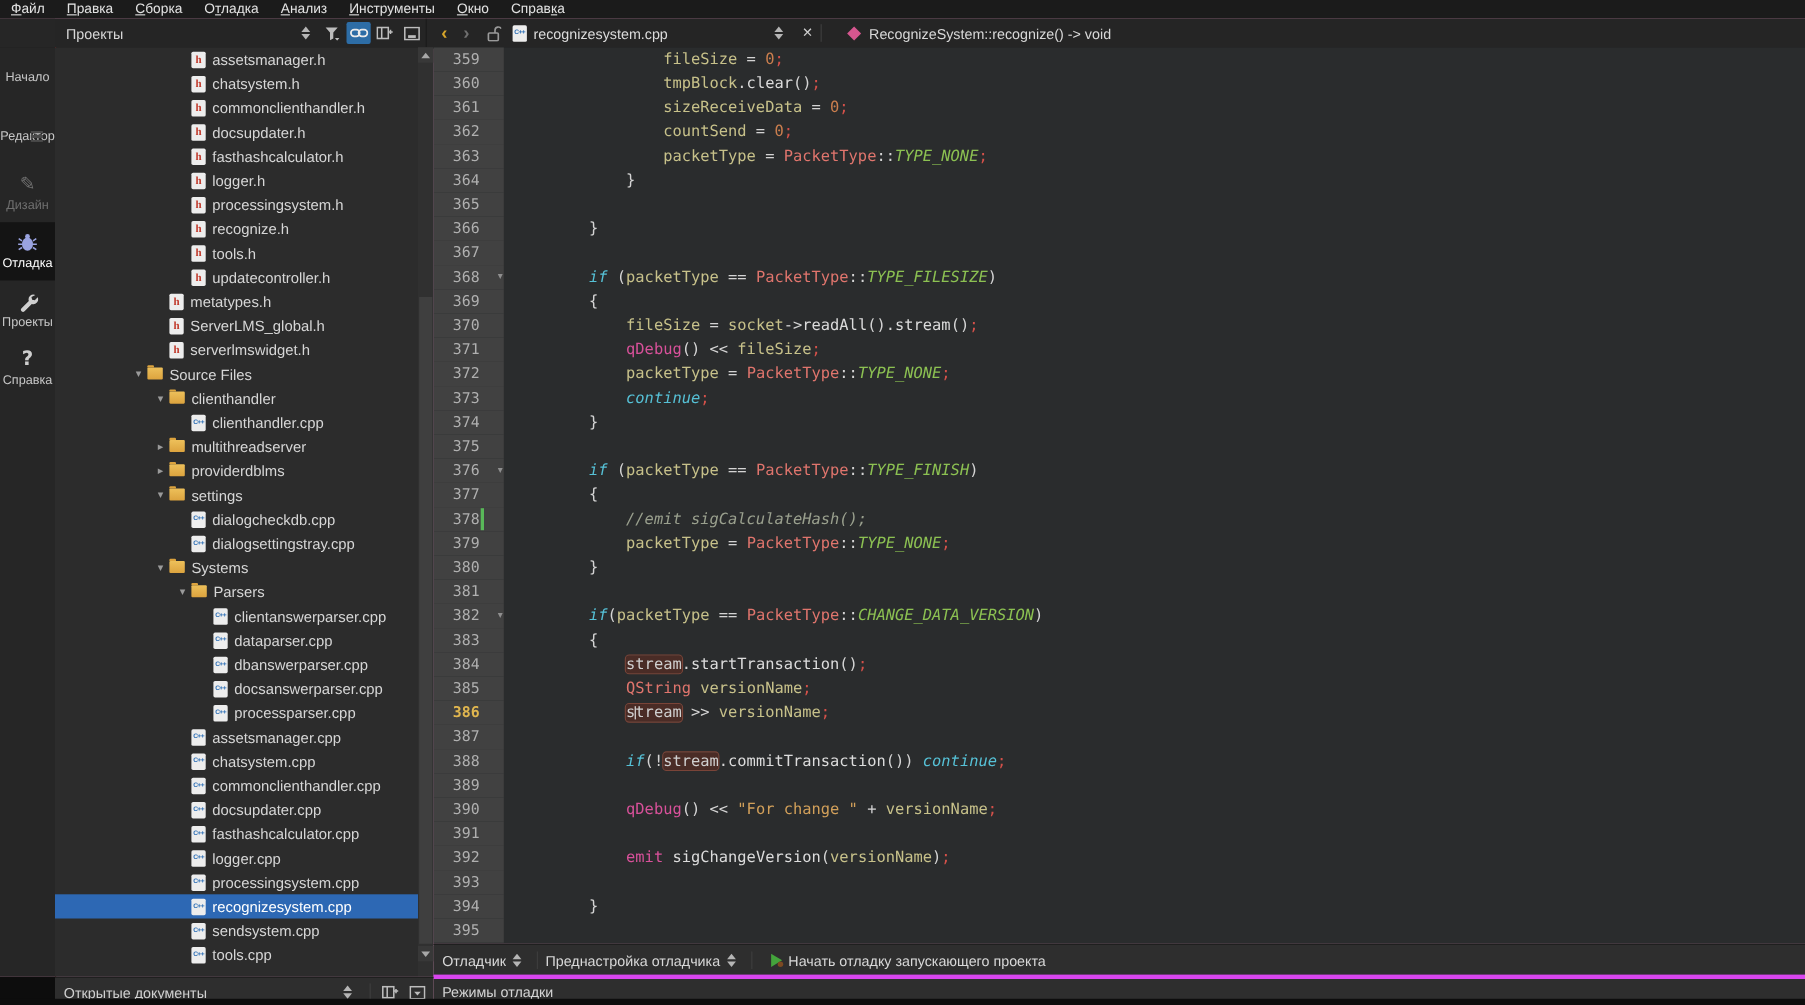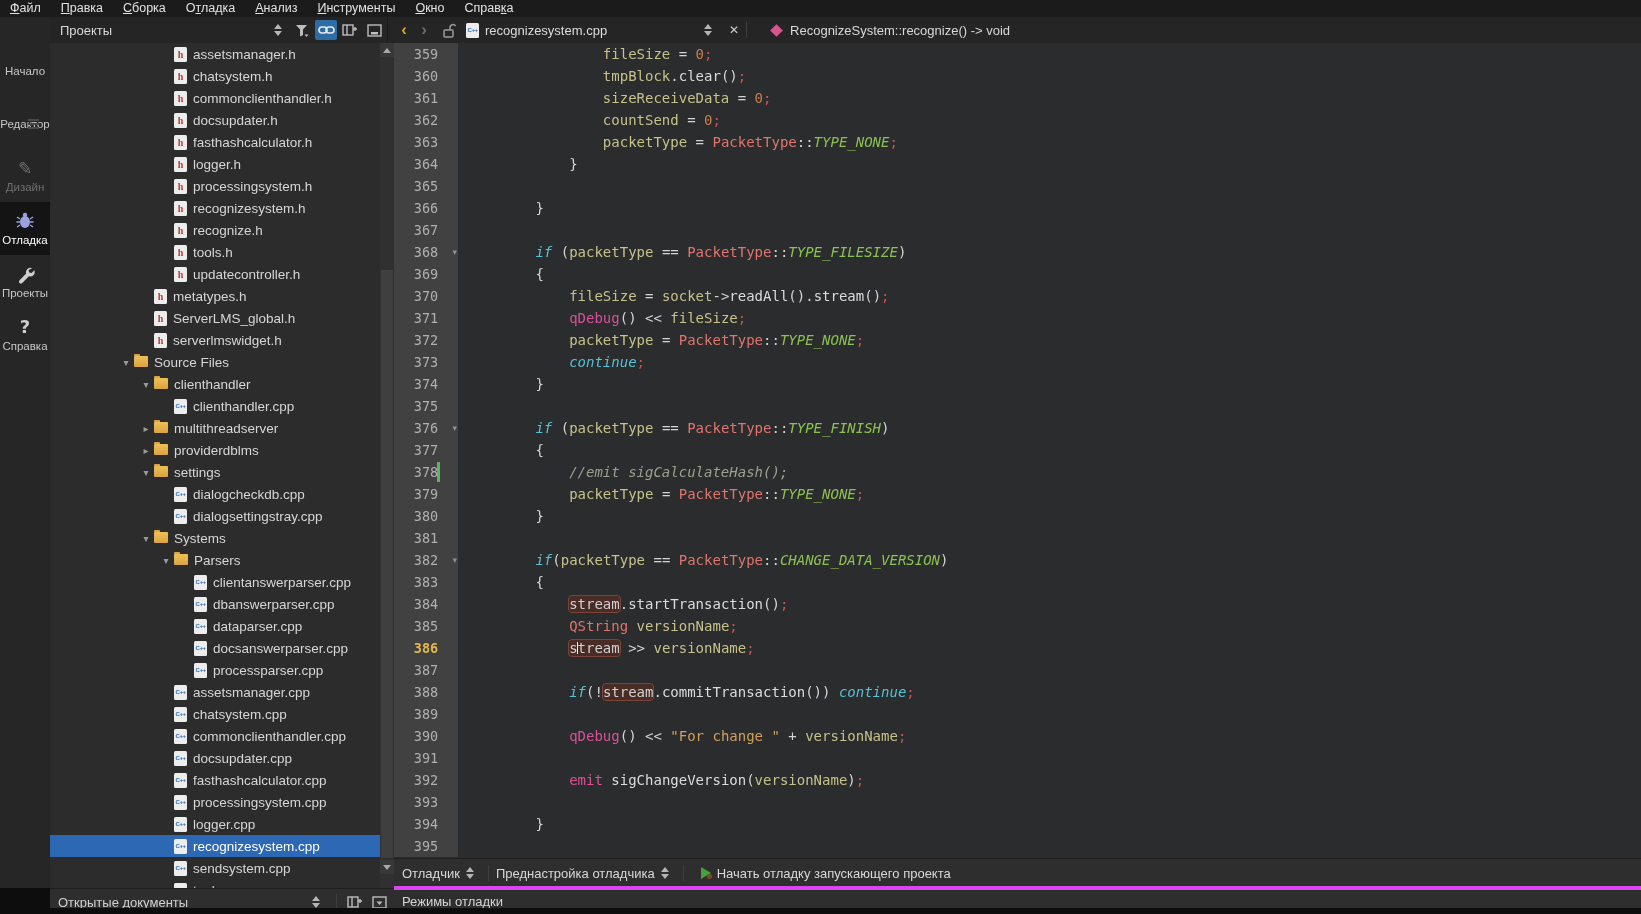--- a/index.html
+++ b/index.html
@@ -67,21 +67,21 @@
   .sb-btn{position:absolute;left:0;width:14px;height:14px;background:#383838;display:flex;align-items:center;justify-content:center;}
   .sb-btn::after{content:"";border-left:4px solid transparent;border-right:4px solid transparent;}
   #sb-up{top:0;}#sb-up::after{border-bottom:5px solid #a8a8a8;}
   #sb-down{bottom:14px;}#sb-down::after{border-top:5px solid #a8a8a8;}
   #sb-thumb{position:absolute;left:1px;top:227px;width:12px;height:588px;background:#3f3f3f;}
   
   #editor{position:absolute;left:394px;top:43px;width:1247px;height:815px;background:#2a2c2d;overflow:hidden;
           font-family:"DejaVu Sans Mono","Liberation Mono",monospace;font-size:14px;}
   .cl{height:22px;display:flex;line-height:22px;}
   .gut{flex:none;width:64px;background:#414141;position:relative;color:#b0b0b0;font-size:13.5px;}
-  .lnum{display:block;text-align:center;}
+  .lnum{display:block;text-align:right;padding-right:22px;}
   .lnum.cur{color:#e0b64f;font-weight:bold;}
   .fold{position:absolute;right:1px;top:0;font-size:9px;color:#8f8f8f;font-family:"DejaVu Sans",sans-serif;line-height:22px;}
   .gmark{position:absolute;right:18px;top:1px;bottom:1px;width:3px;background:#59b859;}
   .ctext{white-space:pre;padding-left:10px;color:#d4d4d4;}
   .tk-pl{color:#d4d4d4;}
   .tk-var{color:#c7c18a;}
   .tk-fn{color:#dcdcdc;}
   .tk-num{color:#ca7e4e;}
   .tk-semi{color:#d4514a;}
   .tk-kw{color:#56c1d6;font-style:italic;}
@@ -257,26 +257,20 @@
       <div class="trow">
         <span class="t-indent" style="width: 108px;"></span>
         <span class="t-arrow"></span>
         <span class="t-icon file-ic h"></span>
         <span class="t-label">processingsystem.h</span>
       </div>
       <div class="trow">
         <span class="t-indent" style="width: 108px;"></span>
         <span class="t-arrow"></span>
         <span class="t-icon file-ic h"></span>
-        <span class="t-label">recognizesystem.h</span>
-      </div>
-      <div class="trow">
-        <span class="t-indent" style="width: 108px;"></span>
-        <span class="t-arrow"></span>
-        <span class="t-icon file-ic h"></span>
         <span class="t-label">recognize.h</span>
       </div>
       <div class="trow">
         <span class="t-indent" style="width: 108px;"></span>
         <span class="t-arrow"></span>
         <span class="t-icon file-ic h"></span>
         <span class="t-label">tools.h</span>
       </div>
       <div class="trow">
         <span class="t-indent" style="width: 108px;"></span>
@@ -365,38 +359,38 @@
       <div class="trow">
         <span class="t-indent" style="width: 128px;"></span>
         <span class="t-arrow"></span>
         <span class="t-icon file-ic cpp"></span>
         <span class="t-label">clientanswerparser.cpp</span>
       </div>
       <div class="trow">
         <span class="t-indent" style="width: 128px;"></span>
         <span class="t-arrow"></span>
         <span class="t-icon file-ic cpp"></span>
+        <span class="t-label">dataparser.cpp</span>
+      </div>
+      <div class="trow">
+        <span class="t-indent" style="width: 128px;"></span>
+        <span class="t-arrow"></span>
+        <span class="t-icon file-ic cpp"></span>
         <span class="t-label">dbanswerparser.cpp</span>
       </div>
       <div class="trow">
         <span class="t-indent" style="width: 128px;"></span>
         <span class="t-arrow"></span>
         <span class="t-icon file-ic cpp"></span>
-        <span class="t-label">dataparser.cpp</span>
+        <span class="t-label">docsanswerparser.cpp</span>
       </div>
       <div class="trow">
         <span class="t-indent" style="width: 128px;"></span>
         <span class="t-arrow"></span>
         <span class="t-icon file-ic cpp"></span>
-        <span class="t-label">docsanswerparser.cpp</span>
-      </div>
-      <div class="trow">
-        <span class="t-indent" style="width: 128px;"></span>
-        <span class="t-arrow"></span>
-        <span class="t-icon file-ic cpp"></span>
         <span class="t-label">processparser.cpp</span>
       </div>
       <div class="trow">
         <span class="t-indent" style="width: 108px;"></span>
         <span class="t-arrow"></span>
         <span class="t-icon file-ic cpp"></span>
         <span class="t-label">assetsmanager.cpp</span>
       </div>
       <div class="trow">
         <span class="t-indent" style="width: 108px;"></span>
@@ -419,27 +413,27 @@
       <div class="trow">
         <span class="t-indent" style="width: 108px;"></span>
         <span class="t-arrow"></span>
         <span class="t-icon file-ic cpp"></span>
         <span class="t-label">fasthashcalculator.cpp</span>
       </div>
       <div class="trow">
         <span class="t-indent" style="width: 108px;"></span>
         <span class="t-arrow"></span>
         <span class="t-icon file-ic cpp"></span>
+        <span class="t-label">logger.cpp</span>
+      </div>
+      <div class="trow">
+        <span class="t-indent" style="width: 108px;"></span>
+        <span class="t-arrow"></span>
+        <span class="t-icon file-ic cpp"></span>
         <span class="t-label">processingsystem.cpp</span>
-      </div>
-      <div class="trow">
-        <span class="t-indent" style="width: 108px;"></span>
-        <span class="t-arrow"></span>
-        <span class="t-icon file-ic cpp"></span>
-        <span class="t-label">logger.cpp</span>
       </div>
       <div class="trow sel">
         <span class="t-indent" style="width: 108px;"></span>
         <span class="t-arrow"></span>
         <span class="t-icon file-ic cpp"></span>
         <span class="t-label">recognizesystem.cpp</span>
       </div>
       <div class="trow">
         <span class="t-indent" style="width: 108px;"></span>
         <span class="t-arrow"></span>

